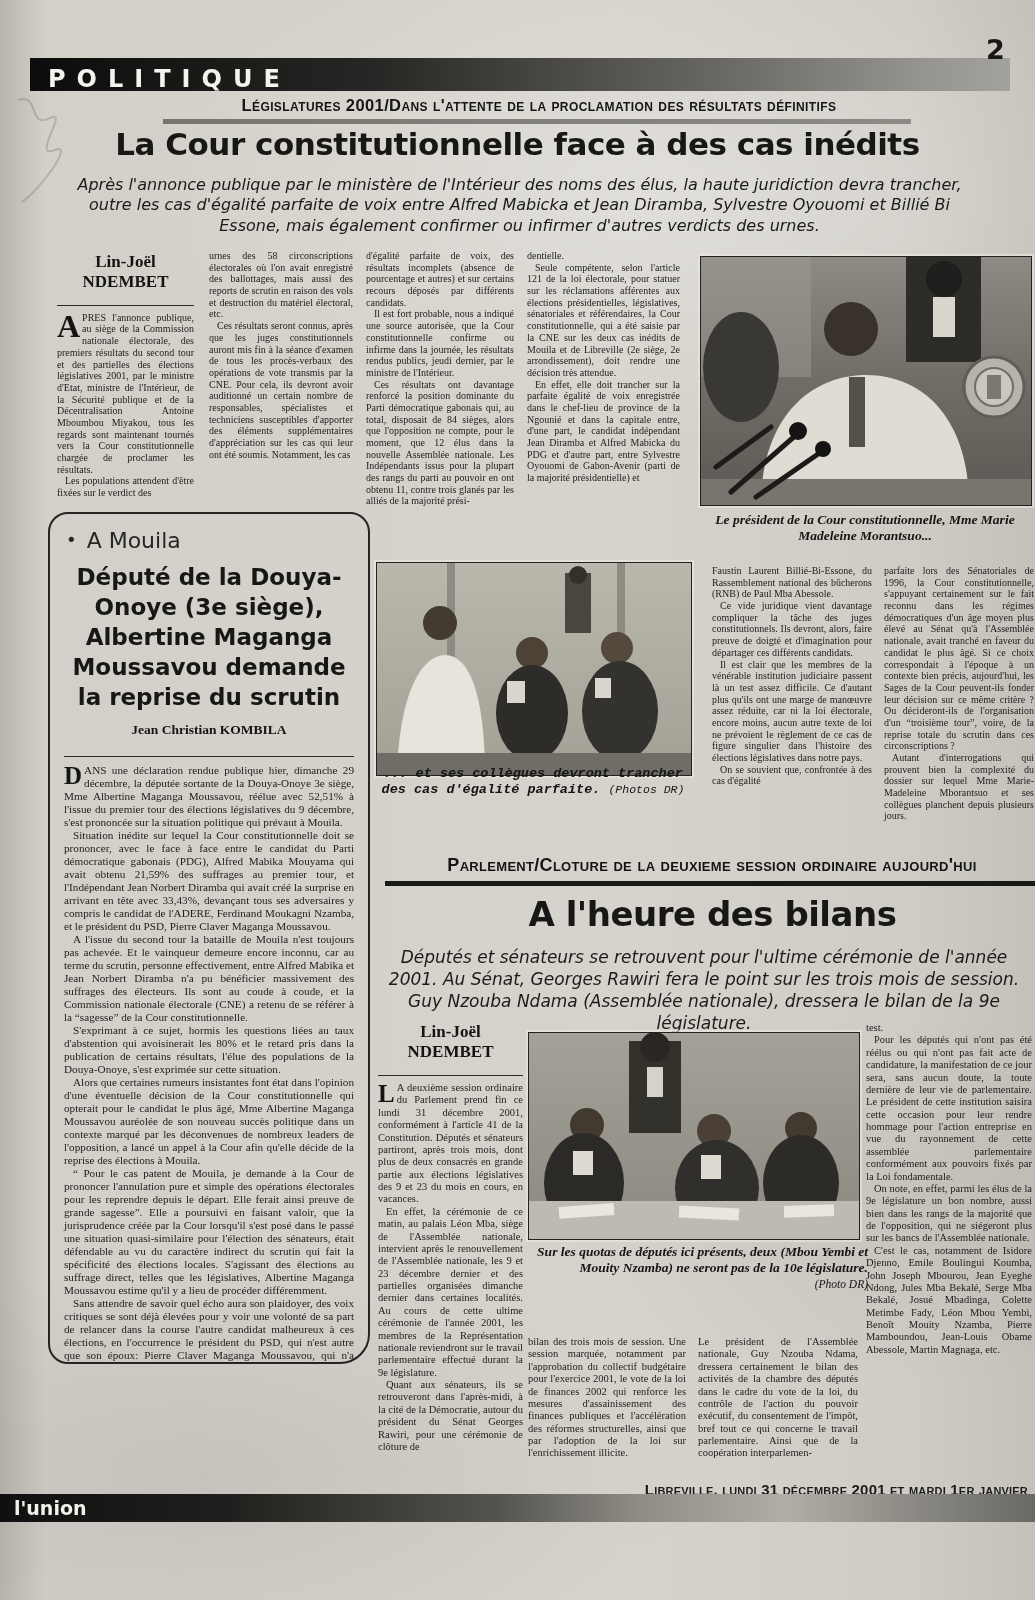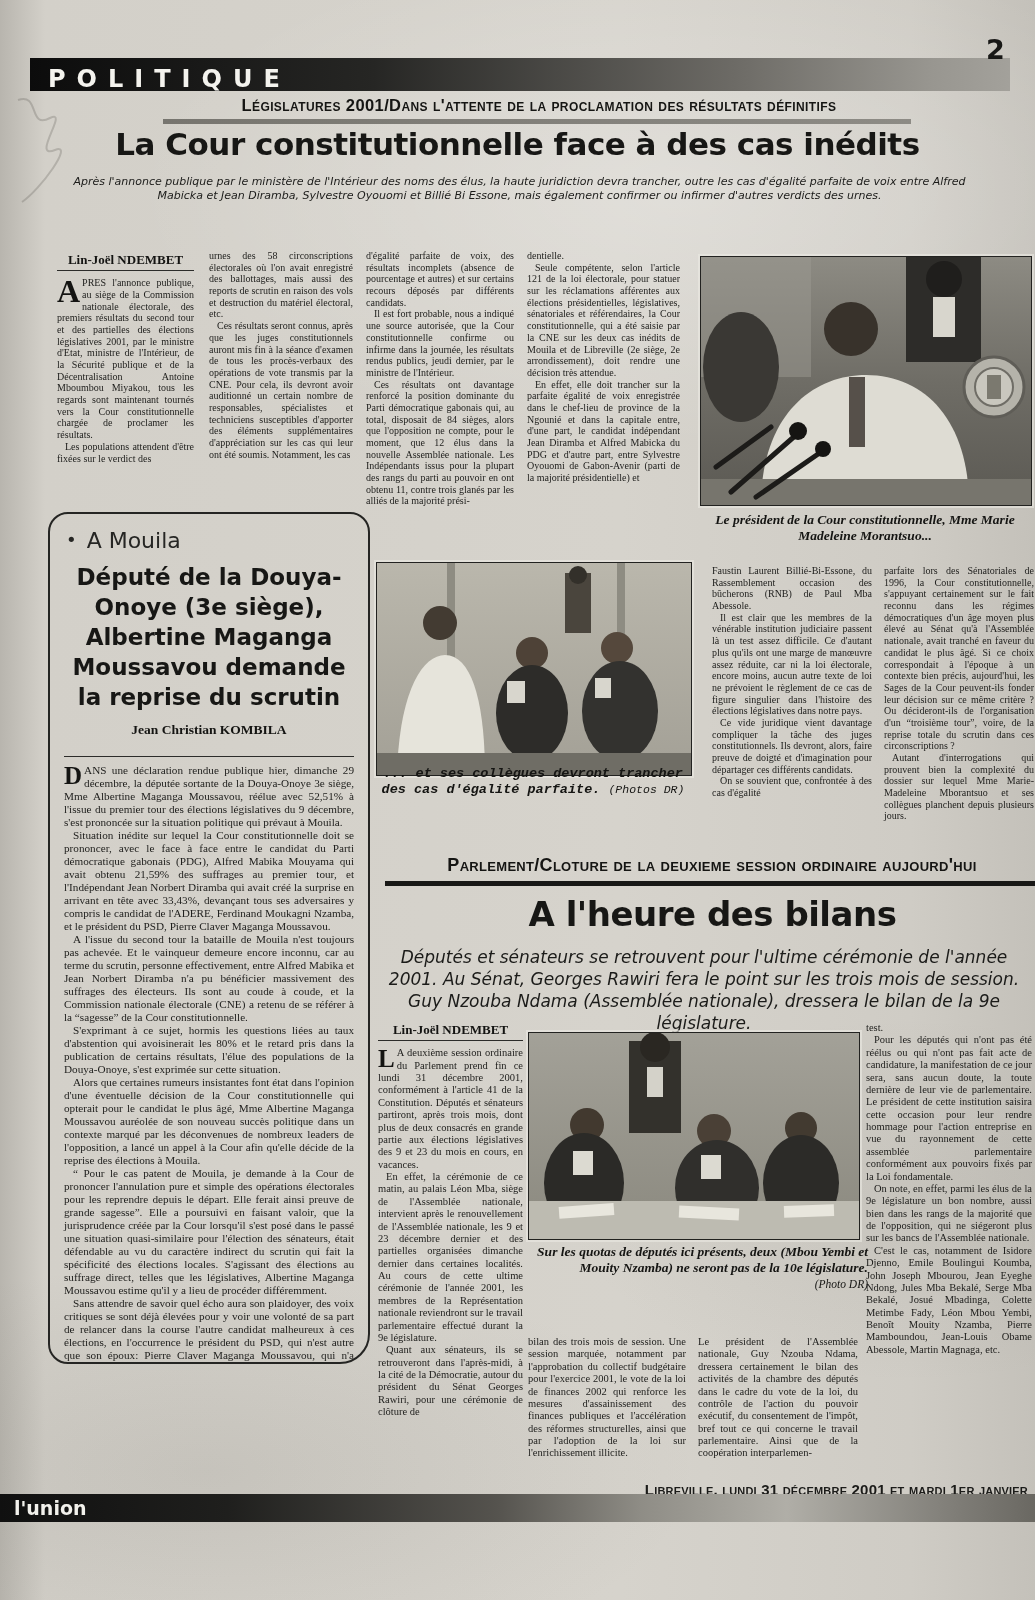--- a/index.html
+++ b/index.html
@@ -27,25 +27,25 @@
   .kick1{left:165px;top:96px;width:748px;text-align:center;font-size:16.5px;letter-spacing:.4px;}
   .kickbar1{left:163px;top:119px;width:748px;height:5px;background:linear-gradient(to right,#77756f,#8d8b85);}
   .kick2{left:392px;top:855px;width:640px;text-align:center;font-size:18px;letter-spacing:.3px;}
   .kickbar2{left:385px;top:881px;width:650px;height:5px;background:#181816;}
   
   .hl{font-family:"DejaVu Sans",sans-serif;font-weight:bold;color:#171715;text-align:center;}
   .h1a{left:55px;top:126px;width:925px;font-size:31px;letter-spacing:-.5px;}
   .h2a{left:400px;top:894px;width:625px;font-size:34px;letter-spacing:-.5px;}
   
   .sf{font-family:"DejaVu Sans",sans-serif;font-style:italic;color:#1b1b19;text-align:center;}
-  .sf1{left:72px;top:175px;width:895px;font-size:11px;line-height:1.27;}
+  .sf1{left:72px;top:175px;width:895px;font-size:16px;line-height:1.27;}
   .sf2{left:380px;top:946px;width:648px;font-size:17px;line-height:1.3;}
   
-  .byline{font-weight:bold;font-size:13px;text-align:center;border-bottom:1.4px solid #2c2c2a;
-    padding-bottom:3px;margin-bottom:6px;color:#141412;}
+  .byline{font-weight:bold;font-size:17px;text-align:center;border-bottom:1.4px solid #2c2c2a;
+    padding-bottom:13px;margin-bottom:6px;color:#141412;}
   
   .col{text-align:justify;color:#1d1d1b;}
   .col p{margin:0;text-indent:8px;}
   .col p.np,.col p.lead{text-indent:0;}
   .a1{font-size:10px;line-height:1.17;}
   .a2{font-size:10.5px;line-height:1.18;}
   .dc{float:left;font-weight:bold;padding:1px 2px 0 0;color:#141412;}
   .dc3{font-size:32px;line-height:.82;}
   .dc2{font-size:25px;line-height:.85;}
   
@@ -139,23 +139,23 @@
         <line x1="55" y1="240" x2="120" y2="195"></line>
         <line x1="15" y1="210" x2="70" y2="170"></line>
       </g>
       <circle cx="97" cy="174" r="9" fill="#151412"></circle>
       <circle cx="122" cy="192" r="8" fill="#151412"></circle>
     </svg>
   </div>
   <div class="abs cap" style="left:695px;top:512px;width:340px;">Le président de la Cour constitutionnelle, Mme Marie Madeleine Morantsuo...</div>
 
   <div class="abs col a1" style="left:712px;top:565px;width:160px;">
-    <p class="np">Faustin Laurent Billié-Bi-Essone, du Rassemblement occasion des bûcherons (RNB) de Paul Mba Abessole.</p>
+    <p class="np">Faustin Laurent Billié-Bi-Essone, du Rassemblement national des bûcherons (RNB) de Paul Mba Abessole.</p>
+    <p>Ce vide juridique vient davantage compliquer la tâche des juges constitutionnels. Ils devront, alors, faire preuve de doigté et d'imagination pour départager ces différents candidats.</p>
     <p>Il est clair que les membres de la vénérable institution judiciaire passent là un test assez difficile. Ce d'autant plus qu'ils ont une marge de manœuvre assez réduite, car ni la loi électorale, encore moins, aucun autre texte de loi ne prévoient le règlement de ce cas de figure singulier dans l'histoire des élections législatives dans notre pays.</p>
-    <p>Ce vide juridique vient davantage compliquer la tâche des juges constitutionnels. Ils devront, alors, faire preuve de doigté et d'imagination pour départager ces différents candidats.</p>
     <p>On se souvient que, confrontée à des cas d'égalité</p>
   </div>
   <div class="abs col a1" style="left:884px;top:565px;width:150px;">
     <p class="np">parfaite lors des Sénatoriales de 1996, la Cour constitutionnelle, s'appuyant certainement sur le fait reconnu dans les régimes démocratiques d'un âge moyen plus élevé au Sénat qu'à l'Assemblée nationale, avait tranché en faveur du candidat le plus âgé. Si ce choix correspondait à l'époque à un contexte bien précis, aujourd'hui, les Sages de la Cour peuvent-ils fonder leur décision sur ce même critère ? Ou décideront-ils de l'organisation d'un “troisième tour”, voire, de la reprise totale du scrutin dans ces circonscriptions ?</p>
     <p>Autant d'interrogations qui prouvent bien la complexité du dossier sur lequel Mme Marie-Madeleine Mborantsuo et ses collègues planchent depuis plusieurs jours.</p>
   </div>
 
   <div class="abs photo" style="left:376px;top:562px;width:314px;height:212px;">
     <svg viewBox="0 0 314 212" preserveAspectRatio="none">
       <defs>

